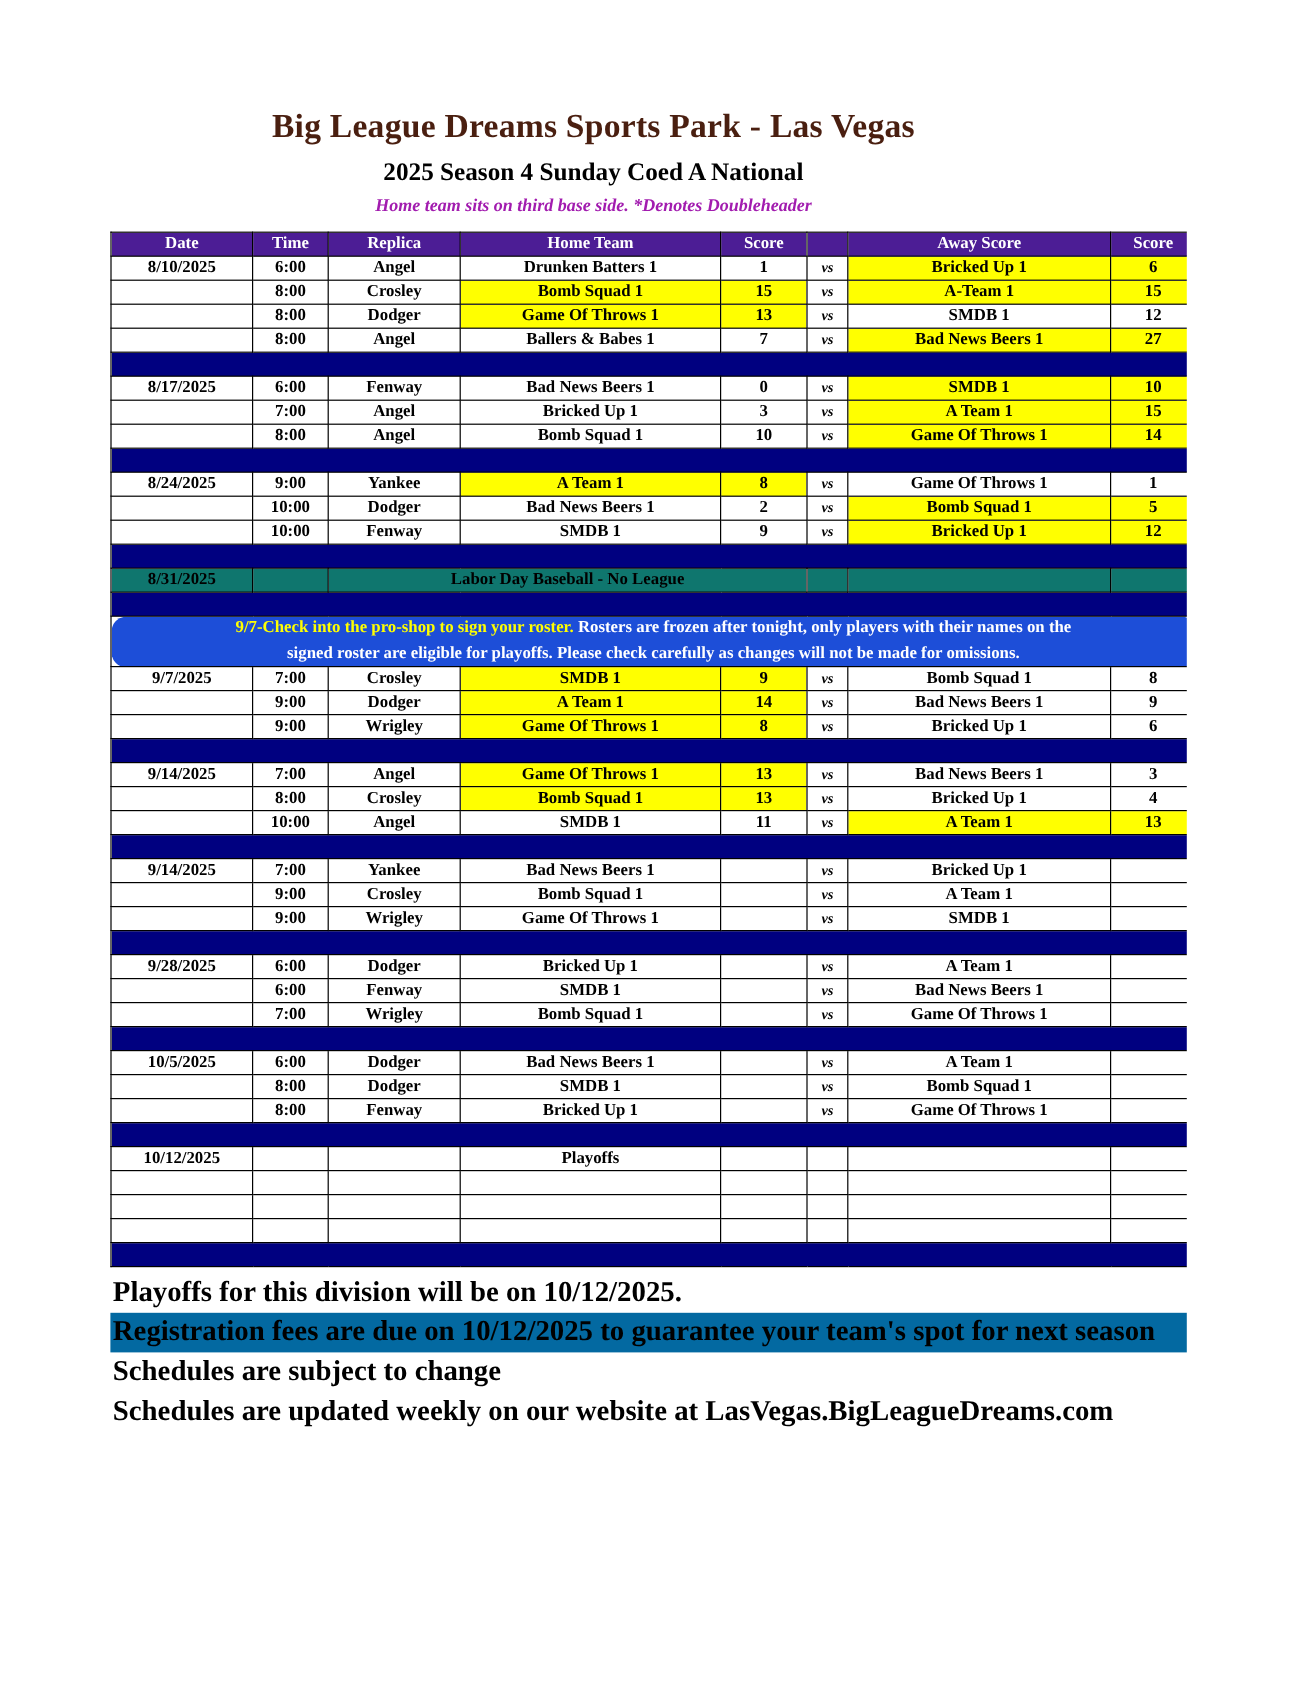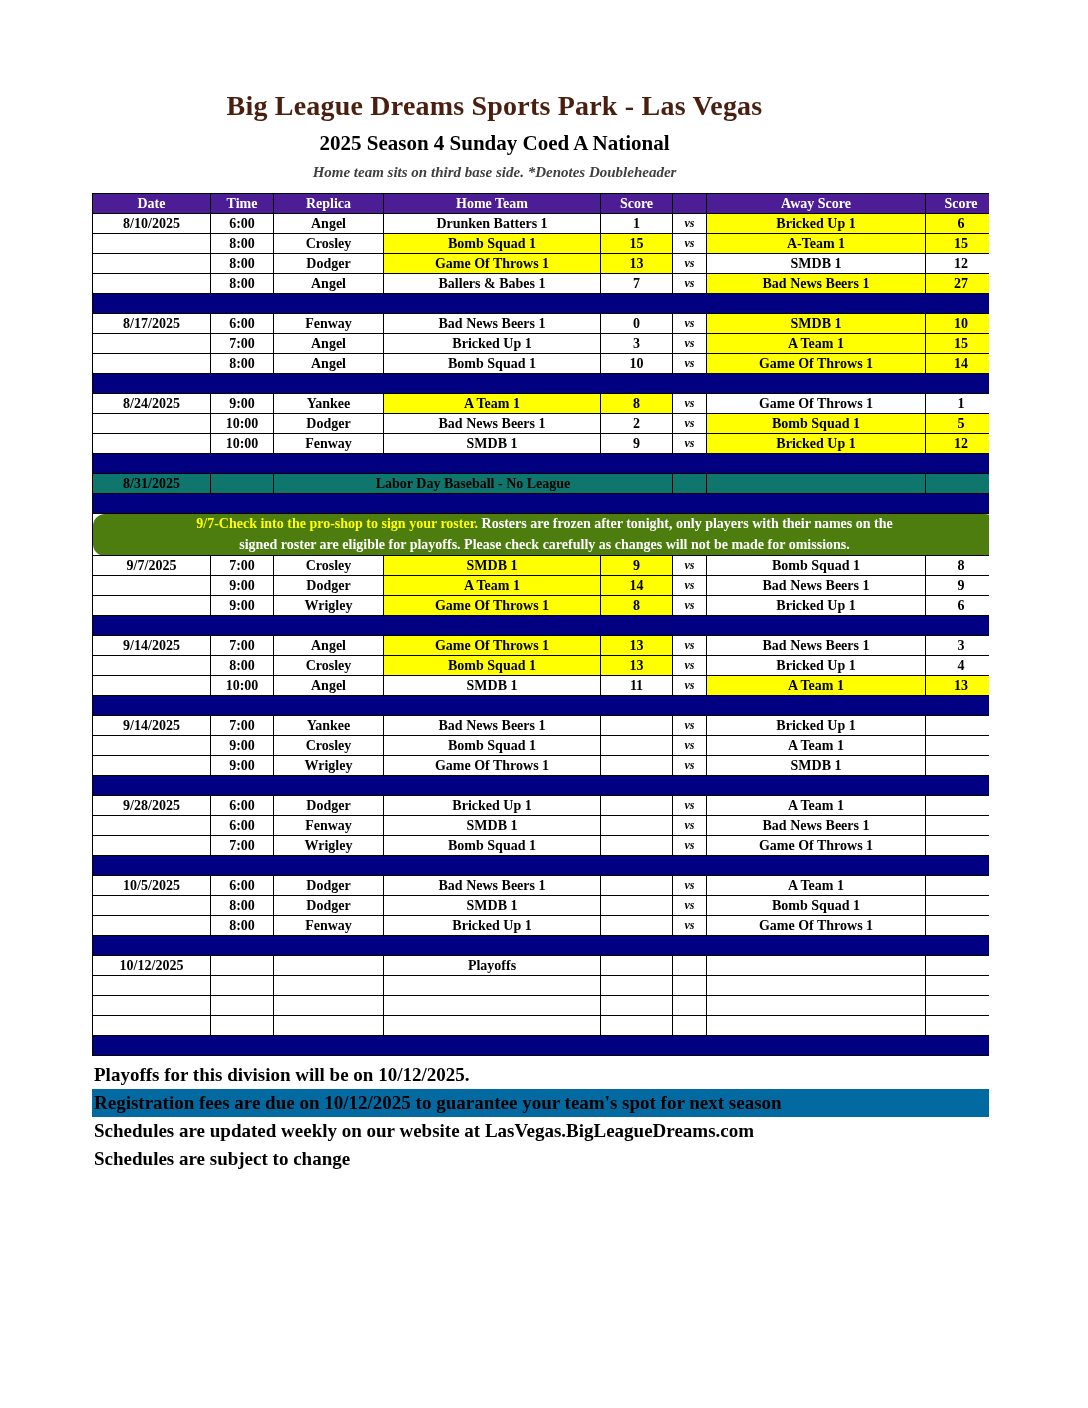--- a/index.html
+++ b/index.html
@@ -3,48 +3,48 @@
 <meta charset="utf-8">
 <style>
   * { box-sizing: border-box; }
   html, body { margin: 0; padding: 0; background: #ffffff; }
   body { width: 1088px; font-family: "Liberation Serif", serif; }
   .page { width: 989px; height: 1408px; background: #ffffff; overflow: hidden; }
 
   .header-block { padding-top: 90px; text-align: center; }
   .title { font-size: 28px; font-weight: bold; color: #4a1f10; letter-spacing: 0.2px; }
   .subtitle { font-size: 21px; font-weight: bold; color: #000000; margin-top: 9px; }
-  .note { font-size: 15px; font-weight: bold; font-style: italic; color: #404040; margin-top: 8px; }
+  .note { font-size: 15px; font-weight: bold; font-style: italic; color: #a21caf; margin-top: 8px; }
 
   table.schedule { border-collapse: collapse; table-layout: fixed; width: 904px; margin: 12px 0 0 92px; }
   .schedule th, .schedule td {
     border: 1px solid #000000;
     height: 20px;
     padding: 0 2px;
     font-size: 14px;
     font-weight: bold;
     text-align: center;
     vertical-align: middle;
     overflow: hidden;
     white-space: nowrap;
     color: #000000;
   }
   .schedule thead th { background: #4c1d95; color: #ffffff; }
   tr.separator td { background: #000080; height: 20px; }
   tr.notice td { background: #0f766e; }
   td.hl { background: #FFFF00; }
   td.vs-cell { font-style: italic; font-size: 12px; }
   tr.banner td {
-    background: #4d7c0f; color: #ffffff; height: 42px;
+    background: #1d4ed8; color: #ffffff; height: 42px;
     font-size: 14px; line-height: 1.45; white-space: normal; border-radius: 12px;
   }
   .banner-hl { color: #FFFF00; }
 
   .footer { width: 904px; margin: 5px 0 0 92px; }
-  .footer-line { font-size: 19px; font-weight: bold; color: #000000; padding: 3px 2px; }
+  .footer-line { font-size: 24px; font-weight: bold; color: #000000; padding: 3px 2px; }
   .footer-line.hl-yellow { background: #0369a1; }
 </style>
 </head>
 <body>
 
 <div class="page">
 
   <div class="header-block">
     <div class="title">Big League Dreams Sports Park - Las Vegas</div>
     <div class="subtitle">2025 Season 4 Sunday Coed A National</div>
@@ -408,17 +408,17 @@
         </tr>
         <tr class="separator">
           <td class="sep-bar" colspan="8"></td>
         </tr>
       </tbody>
   </table>
 
   <div class="footer">
     <div class="footer-line">Playoffs for this division will be on 10/12/2025.</div>
     <div class="footer-line hl-yellow">Registration fees are due on 10/12/2025 to guarantee your team's spot for next season</div>
+    <div class="footer-line">Schedules are subject to change</div>
     <div class="footer-line">Schedules are updated weekly on our website at LasVegas.BigLeagueDreams.com</div>
-    <div class="footer-line">Schedules are subject to change</div>
   </div>
 
 </div>
 
 </body></html>

